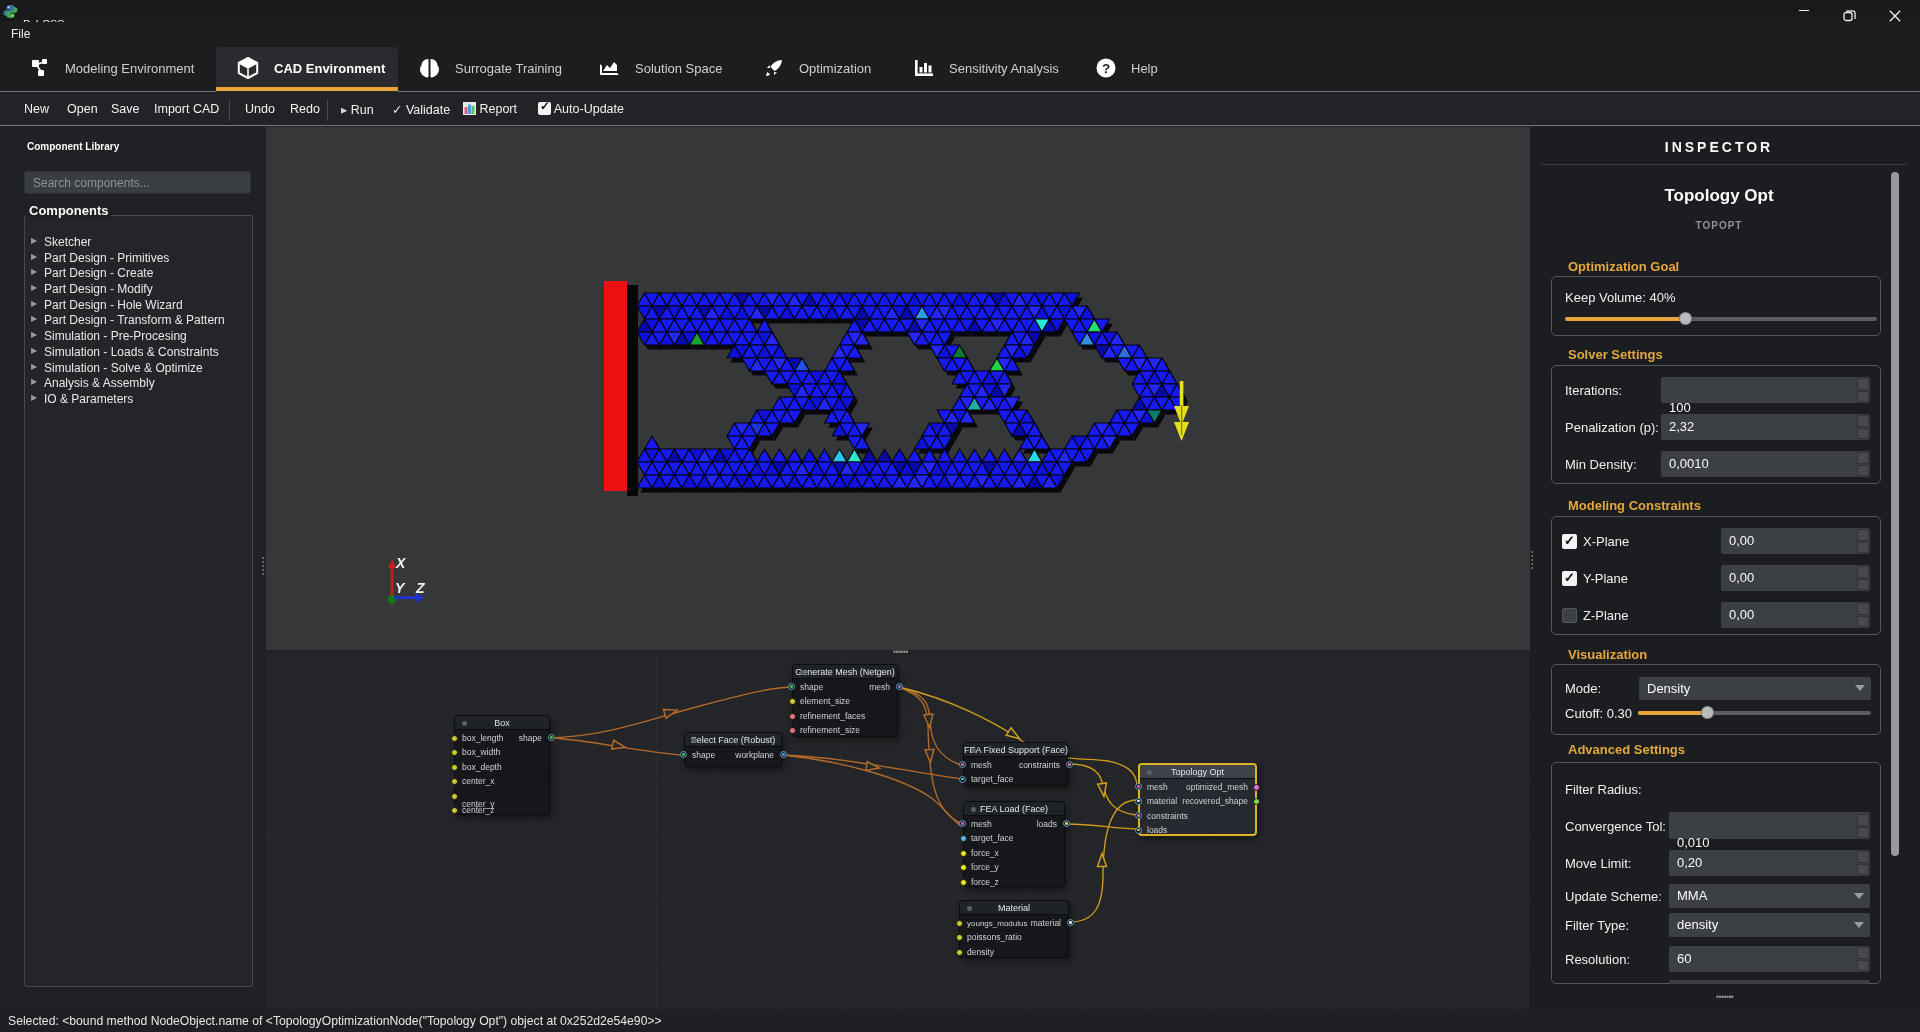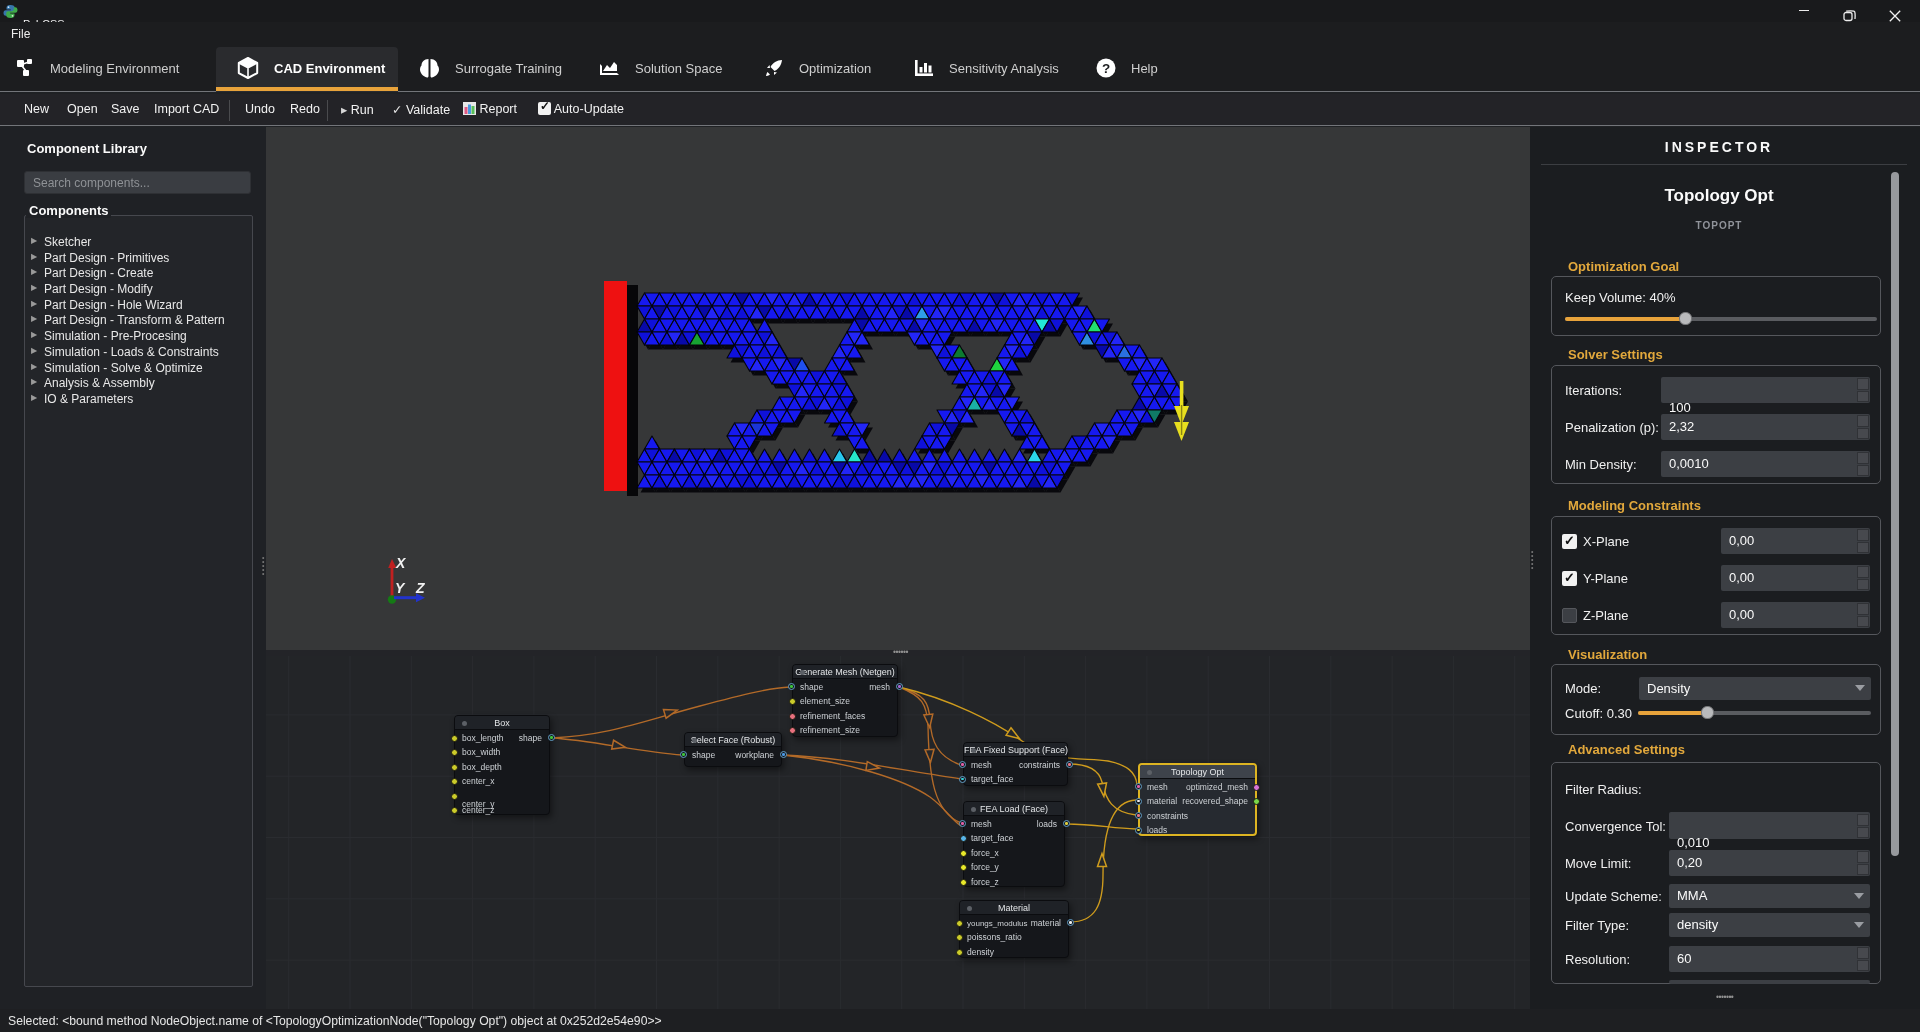--- a/index.html
+++ b/index.html
@@ -9,21 +9,21 @@
 #menubar .m{left:11px;top:5px;font-size:12px;color:#ededed;}
 #tabbar{left:0;top:46px;width:1920px;height:46px;background:#1c1d1f;border-bottom:1.5px solid #73757a;}
 .tab{position:absolute;top:2px;height:40px;display:flex;align-items:center;color:#cfcfcf;font-size:13px;}
 .tab .ic{margin-right:14px;display:flex;align-items:center;}
 #tab-active{position:absolute;left:216px;top:1px;width:182px;height:45px;background:#2a2b2e;border-radius:4px 4px 0 0;}
 #tab-underline{position:absolute;left:216px;top:41px;width:182px;height:4px;background:#e8a33b;}
 #toolbar{left:0;top:93.5px;width:1920px;height:32px;background:#232327;border-bottom:1.5px solid #73757a;}
 .tbtn{position:absolute;top:8px;font-size:12.5px;color:#f2f2f2;}
 .tsep{position:absolute;top:6px;width:1px;height:21px;background:#4a4b4e;}
 #leftpanel{left:0;top:127px;width:266px;height:882px;background:#1f2125;}
-#lp-title{left:27px;top:141px;font-size:13px;font-weight:bold;color:#fafafa;}
+#lp-title{left:27px;top:141px;font-size:10px;font-weight:bold;color:#fafafa;}
 #lp-search{left:24px;top:171px;width:227px;height:23px;background:#3a3d42;border-radius:3px;border:1px solid #2e3034;}
 #lp-search span{position:absolute;left:8px;top:4px;font-size:12px;color:#8f9296;}
 #lp-box{left:24px;top:215px;width:229px;height:772px;background:#232529;border:1px solid #46484e;border-radius:2px;}
 #lp-boxtitle{left:26px;top:203px;font-size:13px;font-weight:bold;color:#fafafa;background:#1f2125;padding:0 3px;}
 .titem{position:absolute;left:44px;font-size:12px;color:#e8e8e8;white-space:nowrap;}
 .tarr{position:absolute;left:31px;font-size:8px;color:#9a9a9a;}
 #viewport{left:266px;top:127px;width:1264px;height:523px;background:#363738;}
 #hsplit{left:266px;top:650px;width:1264px;height:6px;background:#232428;}
 #hsplit .dots{position:absolute;left:627px;top:-3.5px;color:#909090;font-size:8.5px;letter-spacing:-0.5px;}
 #nodeed{left:266px;top:656px;width:1264px;height:353px;background:#232528;overflow:hidden;}
@@ -78,21 +78,21 @@
     </svg>
     <svg class="winbtn" style="left:1888.5px;top:4.5px" width="12" height="12" viewBox="0 0 12 12">
       <path d="M0.8 0.8 L11.2 11.2 M11.2 0.8 L0.8 11.2" stroke="#f2f2f2" stroke-width="1.3"></path>
     </svg>
   </div>
 <div id="menubar" class="abs">
     <span class="m abs">File</span>
   </div>
 <div id="tabbar" class="abs">
     <div id="tab-active"></div>
-    <div class="tab" style="left:14px;">
+    <div class="tab" style="left:29px;">
       <span class="ic">
         <svg width="22" height="22" viewBox="0 0 22 22">
           <g fill="#fff">
             <rect x="3" y="3" width="7" height="7" rx="1"></rect>
             <rect x="13" y="2" width="5" height="5" rx="1"></rect>
             <rect x="9" y="13" width="6" height="6" rx="1"></rect>
             <path d="M9 7 L15 5 M8 9 L12 14" stroke="#fff" stroke-width="1.6"></path>
           </g>
         </svg>
       </span>

